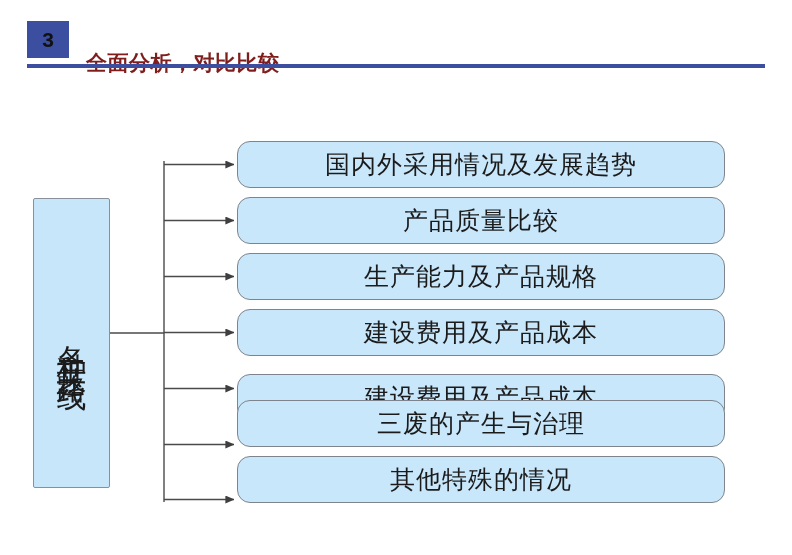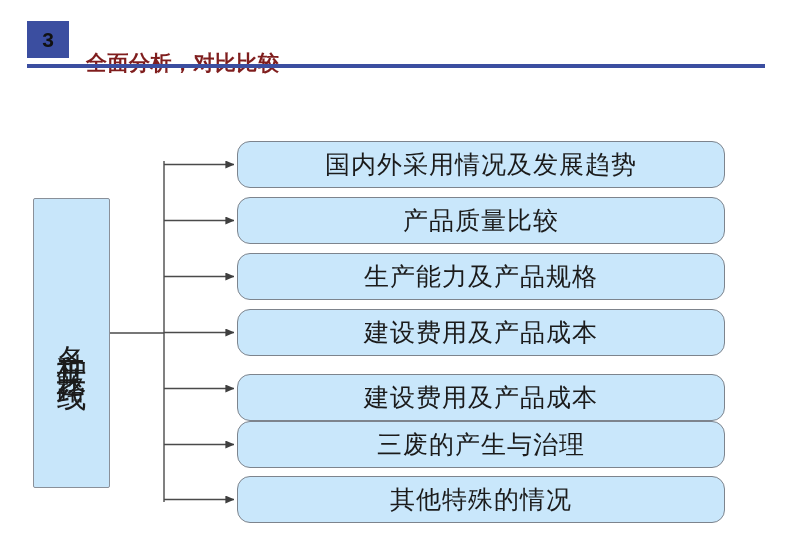--- a/index.html
+++ b/index.html
@@ -174,20 +174,20 @@
   </div>
   <div class="leaf-box" style="top:125px">
     <span class="leaf-label">产品质量比较</span>
   </div>
   <div class="leaf-box" style="top:237px">
     <span class="leaf-label">建设费用及产品成本</span>
   </div>
   <div class="leaf-box" style="top:302px">
     <span class="leaf-label">建设费用及产品成本</span>
   </div>
-  <div class="leaf-box" style="top:349px">
+  <div class="leaf-box" style="top:328px">
     <span class="leaf-label">三废的产生与治理</span>
   </div>
-  <div class="leaf-box" style="top:404px">
+  <div class="leaf-box" style="top:384px">
     <span class="leaf-label">其他特殊的情况</span>
   </div>
 
 </div>
 
 </body></html>

